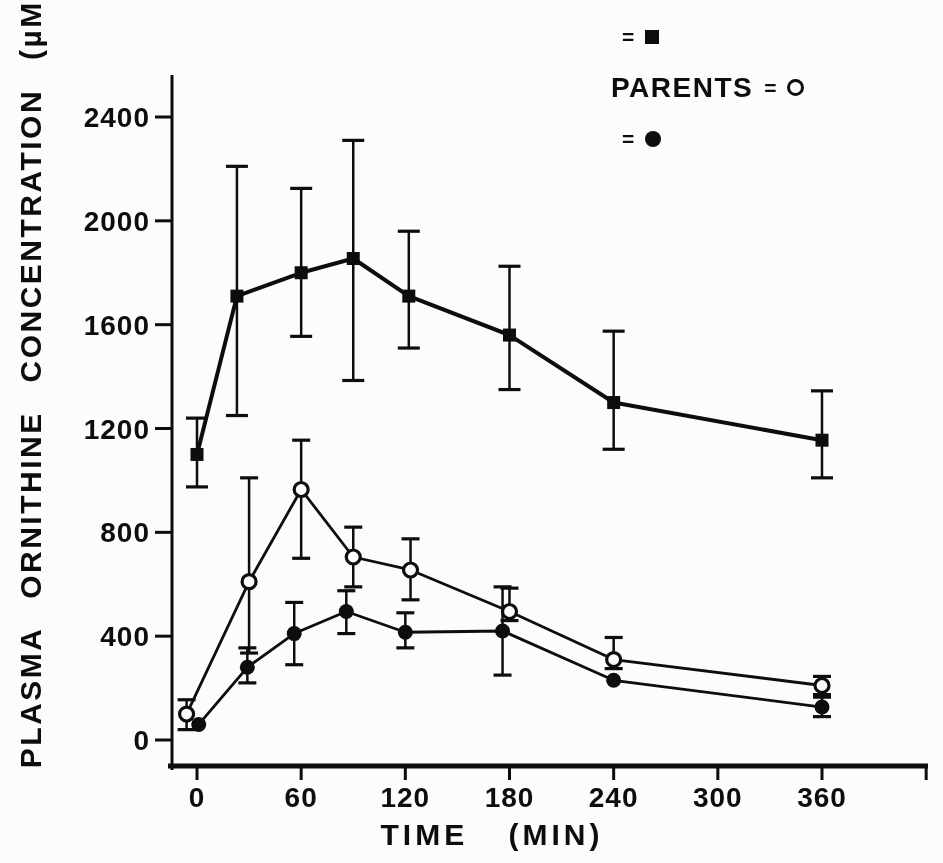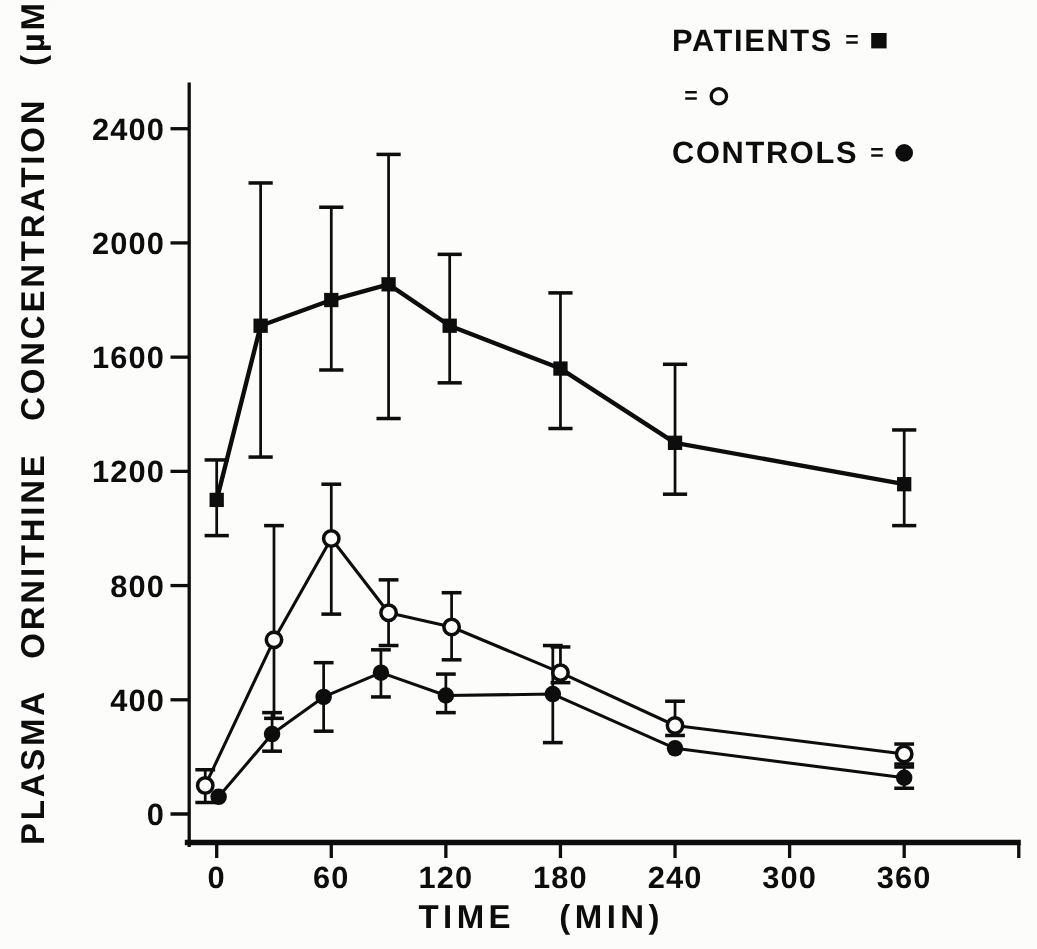--- a/index.html
+++ b/index.html
@@ -166,28 +166,27 @@
       <circle cx="613.664" cy="680.2966" r="7.5" fill="#0d0d0d"></circle>
       <circle cx="821.996" cy="707.03334" r="7.5" fill="#0d0d0d"></circle>
     </svg>
 
   <div class="y-axis-title">PLASMA ORNITHINE CONCENTRATION (µM)</div>
 
   <div class="x-axis-title">TIME (MIN)</div>
 
   <div class="legend">
     <div class="legend-row">
-      <span class="legend-label">PATIENTS</span>
       <span class="legend-eq">=</span>
       <span class="m-square"></span>
     </div>
     <div class="legend-row">
+      <span class="legend-label">PARENTS</span>
       <span class="legend-eq">=</span>
       <span class="m-open-circle"></span>
     </div>
     <div class="legend-row">
-      <span class="legend-label">CONTROLS</span>
       <span class="legend-eq">=</span>
       <span class="m-filled-circle"></span>
     </div>
   </div>
 
 </div>
 
 </body></html>

